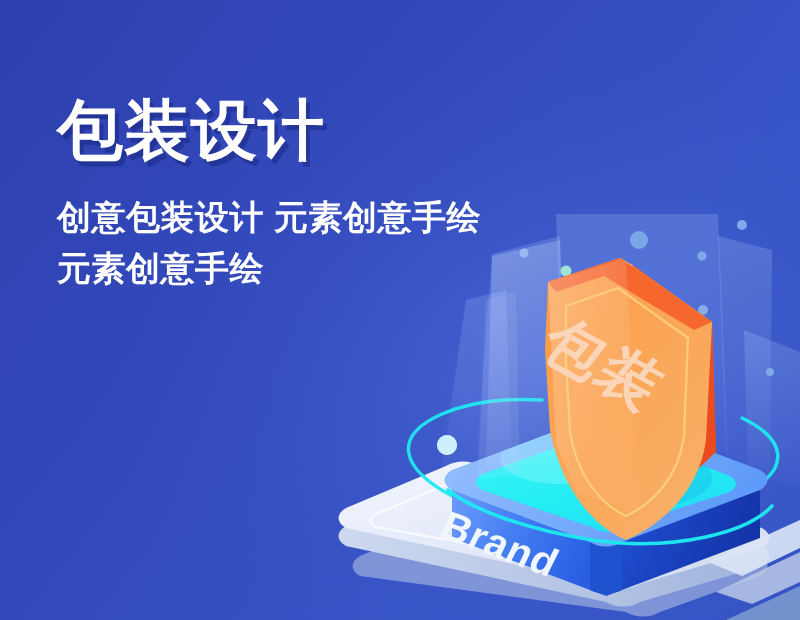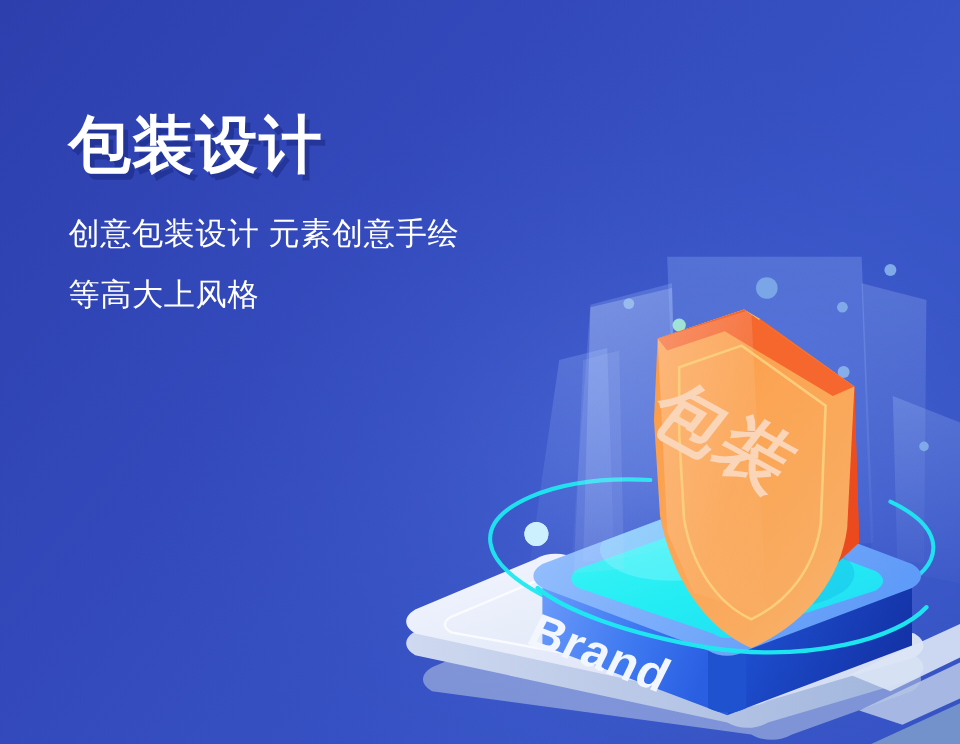--- a/index.html
+++ b/index.html
@@ -26,35 +26,35 @@
     position: absolute;
     top: 0; left: 0;
     width: 800px;
     height: 620px;
     pointer-events: none;
   }
   #title {
     position: absolute;
     left: 57px;
     top: 40px;
-    font-size: 52px;
+    font-size: 66px;
     line-height: 92px;
     font-weight: bold;
     color: #ffffff;
     letter-spacing: 1px;
     text-shadow: 4px 5px 0 rgba(26,40,130,0.55);
     white-space: nowrap;
   }
   #subtitle {
     position: absolute;
     left: 57px;
-    top: 169px;
-    font-size: 26px;
+    top: 192px;
+    font-size: 34px;
     line-height: 51px;
-    font-weight: normal;
+    font-weight: bold;
     color: #ffffff;
     letter-spacing: 0.5px;
   }
   #subtitle div { white-space: nowrap; }
 </style>
 </head>
 <body>
 
 <div id="banner">
 
@@ -246,17 +246,17 @@
       <path d="M708,562 L800,520 L800,548 L742,576 Z" fill="#dde5f6" opacity="0.9"></path>
       <path d="M716,592 L800,552 L800,582 L752,604 Z" fill="#b9c9e6" opacity="0.85"></path>
       <path d="M726,620 L800,586 L800,620 Z" fill="#7e9ccd" opacity="0.85"></path>
     </g>
   </svg>
 
   <div class="text-layer">
     <h1 id="title">包装设计</h1>
     <div id="subtitle">
       <div>创意包装设计 元素创意手绘</div>
-      <div>等高大上风格</div>
+      <div>元素创意手绘</div>
     </div>
   </div>
 
 </div>
 
 </body></html>

